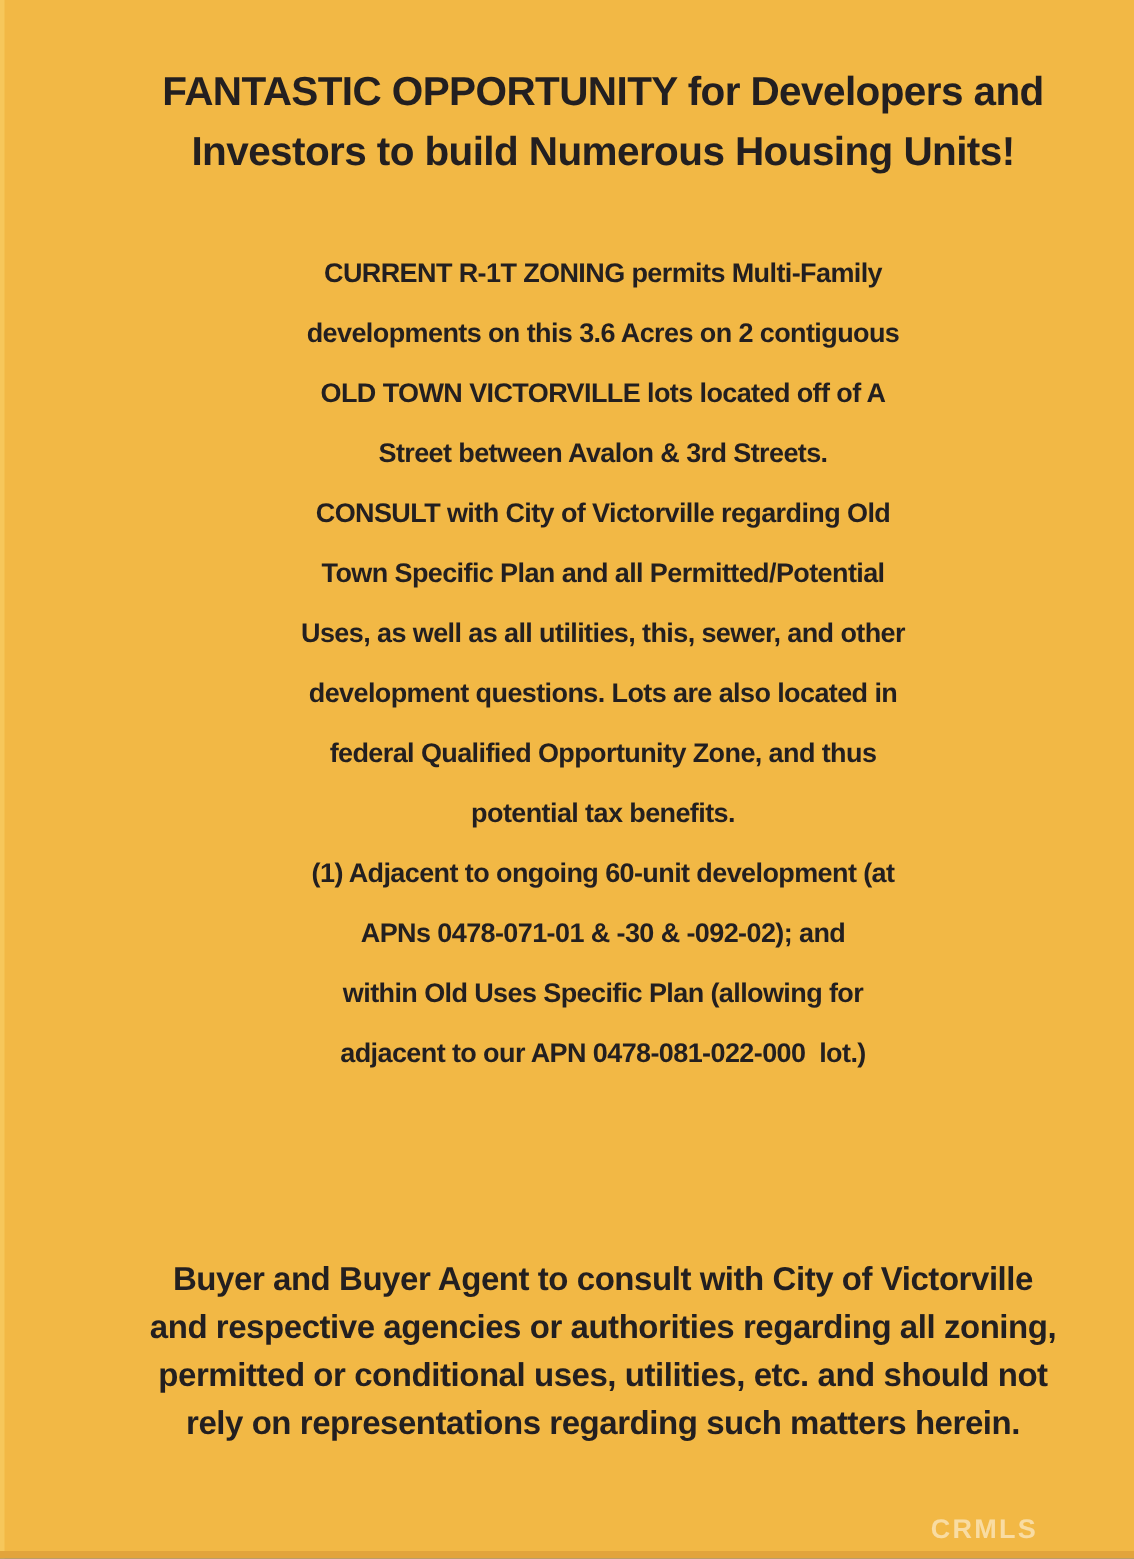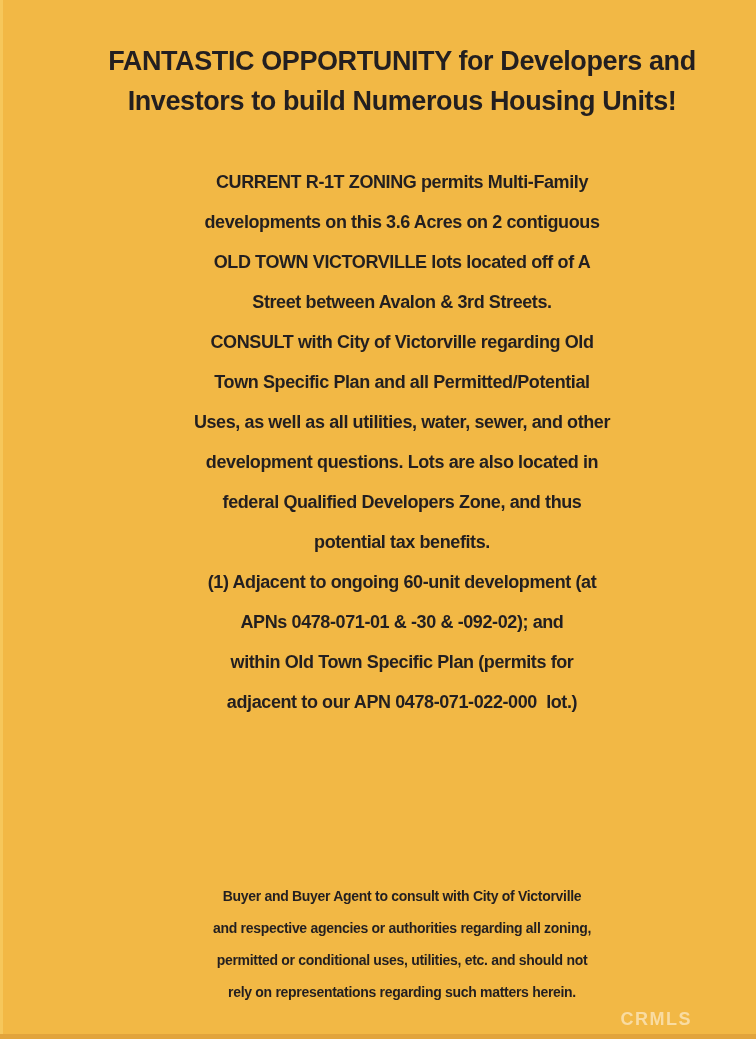--- a/index.html
+++ b/index.html
@@ -39,22 +39,22 @@
   }
   .body-text {
     position: absolute;
     top: 162px; left: 0; right: 0;
     font-size: 18px;
     line-height: 40px;
     letter-spacing: -0.4px;
   }
   .disclaimer {
     position: absolute;
-    top: 880px; left: 0; right: 0;
-    font-size: 14px;
+    top: 837px; left: 0; right: 0;
+    font-size: 22px;
     line-height: 32px;
     letter-spacing: -0.3px;
   }
   .line {
     white-space: pre;
     padding-left: 48px;
   }
   .watermark {
     position: absolute;
     right: 64px;
@@ -76,28 +76,28 @@
     <div class="line">Investors to build Numerous Housing Units!</div>
   </div>
 
   <div class="body-text">
     <div class="line">CURRENT R-1T ZONING permits Multi-Family</div>
     <div class="line">developments on this 3.6 Acres on 2 contiguous</div>
     <div class="line">OLD TOWN VICTORVILLE lots located off of A</div>
     <div class="line">Street between Avalon &amp; 3rd Streets.</div>
     <div class="line">CONSULT with City of Victorville regarding Old</div>
     <div class="line">Town Specific Plan and all Permitted/Potential</div>
-    <div class="line">Uses, as well as all utilities, water, sewer, and other</div>
+    <div class="line">Uses, as well as all utilities, this, sewer, and other</div>
     <div class="line">development questions. Lots are also located in</div>
-    <div class="line">federal Qualified Developers Zone, and thus</div>
+    <div class="line">federal Qualified Opportunity Zone, and thus</div>
     <div class="line">potential tax benefits.</div>
     <div class="line">(1) Adjacent to ongoing 60-unit development (at</div>
     <div class="line">APNs 0478-071-01 &amp; -30 &amp; -092-02); and</div>
-    <div class="line">within Old Town Specific Plan (permits for</div>
-    <div class="line">adjacent to our APN 0478-071-022-000  lot.)</div>
+    <div class="line">within Old Uses Specific Plan (allowing for</div>
+    <div class="line">adjacent to our APN 0478-081-022-000  lot.)</div>
   </div>
 
   <div class="disclaimer">
     <div class="line">Buyer and Buyer Agent to consult with City of Victorville</div>
     <div class="line">and respective agencies or authorities regarding all zoning,</div>
     <div class="line">permitted or conditional uses, utilities, etc. and should not</div>
     <div class="line">rely on representations regarding such matters herein.</div>
   </div>
 
   <div class="watermark">CRMLS</div>

